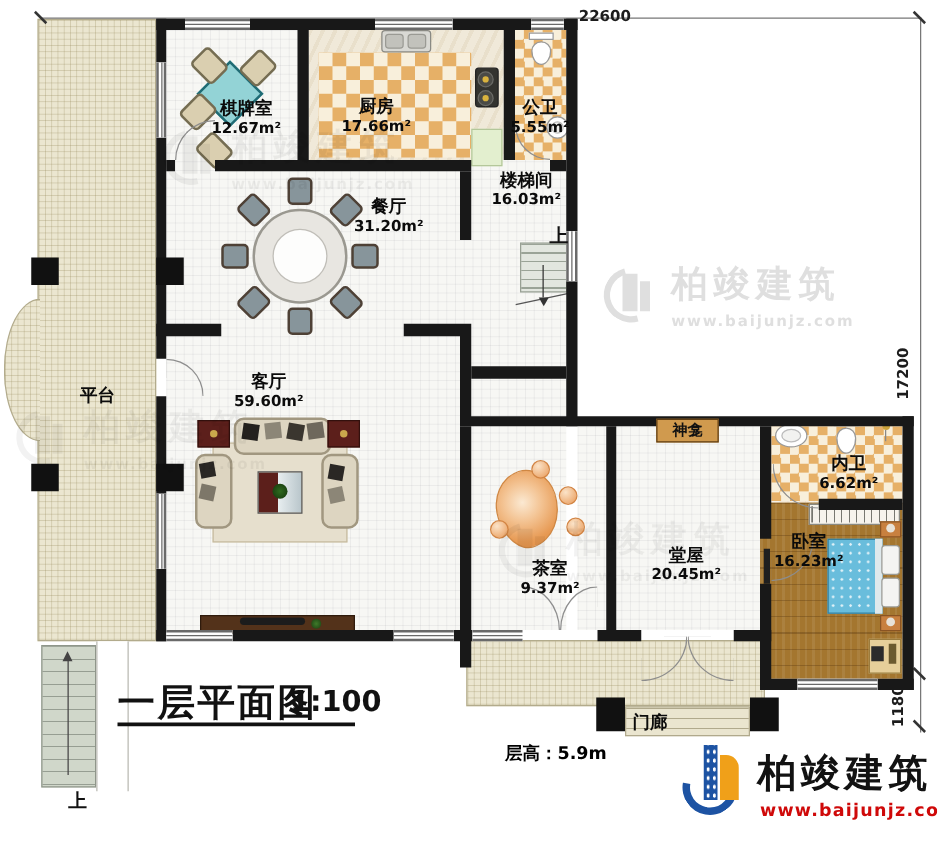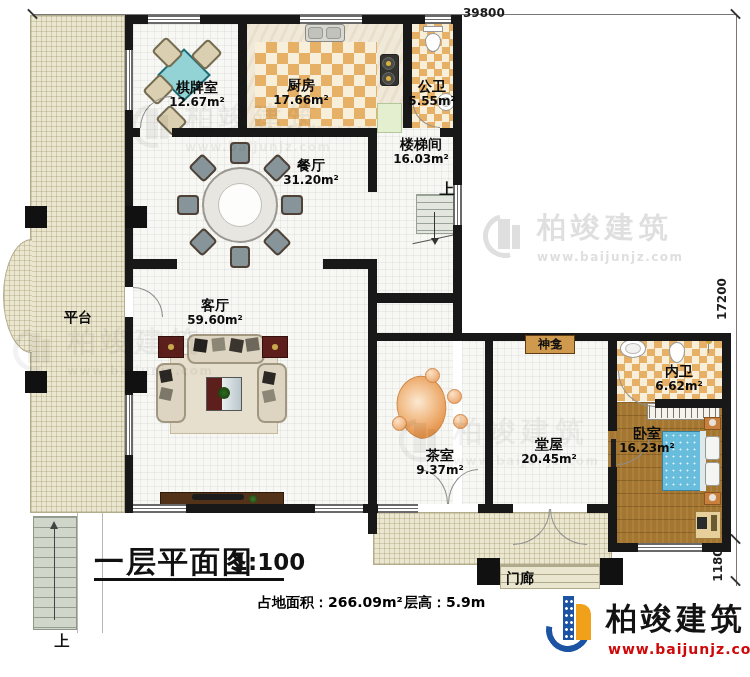--- a/index.html
+++ b/index.html
@@ -66,21 +66,21 @@
 <body>
 
 <div id="plan">
 
   <div class="dimline" style="left:33px;top:14px;width:704px;height:1px"></div>
   <div class="dimline" style="left:736px;top:14px;width:1px;height:572px"></div>
   <div class="tick" style="left:26px;top:13px"></div>
   <div class="tick" style="left:729px;top:13px"></div>
   <div class="tick" style="left:729px;top:538px"></div>
   <div class="tick" style="left:729px;top:580px"></div>
-  <div class="dimt" style="left:463px;top:6px">39800</div>
+  <div class="dimt" style="left:463px;top:6px">22600</div>
   <div class="dimv" style="left:692px;top:292px">17200</div>
   <div class="dimv" style="left:688px;top:558px">1180</div>
 
   <div class="khaki" style="left:30px;top:15px;width:95px;height:498px"></div>
   <div class="khaki" style="left:3px;top:239px;width:29px;height:114px;border-right:none;border-radius:100% 0 0 100% / 50% 0 0 50%"></div>
   <div class="khaki" style="left:373px;top:512px;width:239px;height:53px"></div>
   <div class="abs" style="left:500px;top:565px;width:100px;height:24px;z-index:2;background-color:#eae5cf;border:1px solid #b0a98c;box-sizing:border-box;background-image:repeating-linear-gradient(180deg,#b0a98c 0 1px,transparent 1px 8px)"></div>
   <div class="abs" style="left:33px;top:516px;width:44px;height:114px;z-index:2;background-color:#d0d7ca;border:1px solid #8f968a;box-sizing:border-box;background-image:repeating-linear-gradient(180deg,#969e92 0 1px,transparent 1px 10px)"></div>
   <div class="abs" style="left:54px;top:528px;width:1px;height:92px;background:#444;z-index:3"></div>
   <div class="abs" style="left:50px;top:521px;width:0;height:0;border-left:4px solid transparent;border-right:4px solid transparent;border-bottom:8px solid #444;z-index:3"></div>
@@ -345,21 +345,20 @@
     </div>
     <div>
       <div class="t1">柏竣建筑</div>
       <div class="t2">www.baijunjz.com</div>
     </div>
   </div>
 
   <div class="titlecn">一层平面图</div>
   <div class="titlescale">1:100</div>
   <div class="titleline"></div>
-  <div class="info" style="left:258px;top:594px">占地面积：266.09m²</div>
   <div class="info" style="left:404px;top:594px">层高：5.9m</div>
 
   <div class="abs" style="left:546px;top:596px;width:54px;height:62px;z-index:40">
     <div class="abs" style="left:0;top:12px;width:44px;height:44px;border:6px solid #1d53a3;border-top-color:transparent;border-right-color:transparent;border-radius:50%;transform:rotate(-35deg);box-sizing:border-box"></div>
     <div class="abs" style="left:30px;top:8px;width:15px;height:36px;background:#f0a019;border-radius:0 10px 0 0"></div>
     <div class="abs" style="left:17px;top:0;width:11px;height:44px;background-color:#1d53a3;background-image:radial-gradient(#fff 1px,transparent 1.4px);background-size:5px 7px;background-position:1px 2px"></div>
   </div>
   <div class="logo-name">柏竣建筑</div>
   <div class="logo-url">www.baijunjz.com</div>
 

